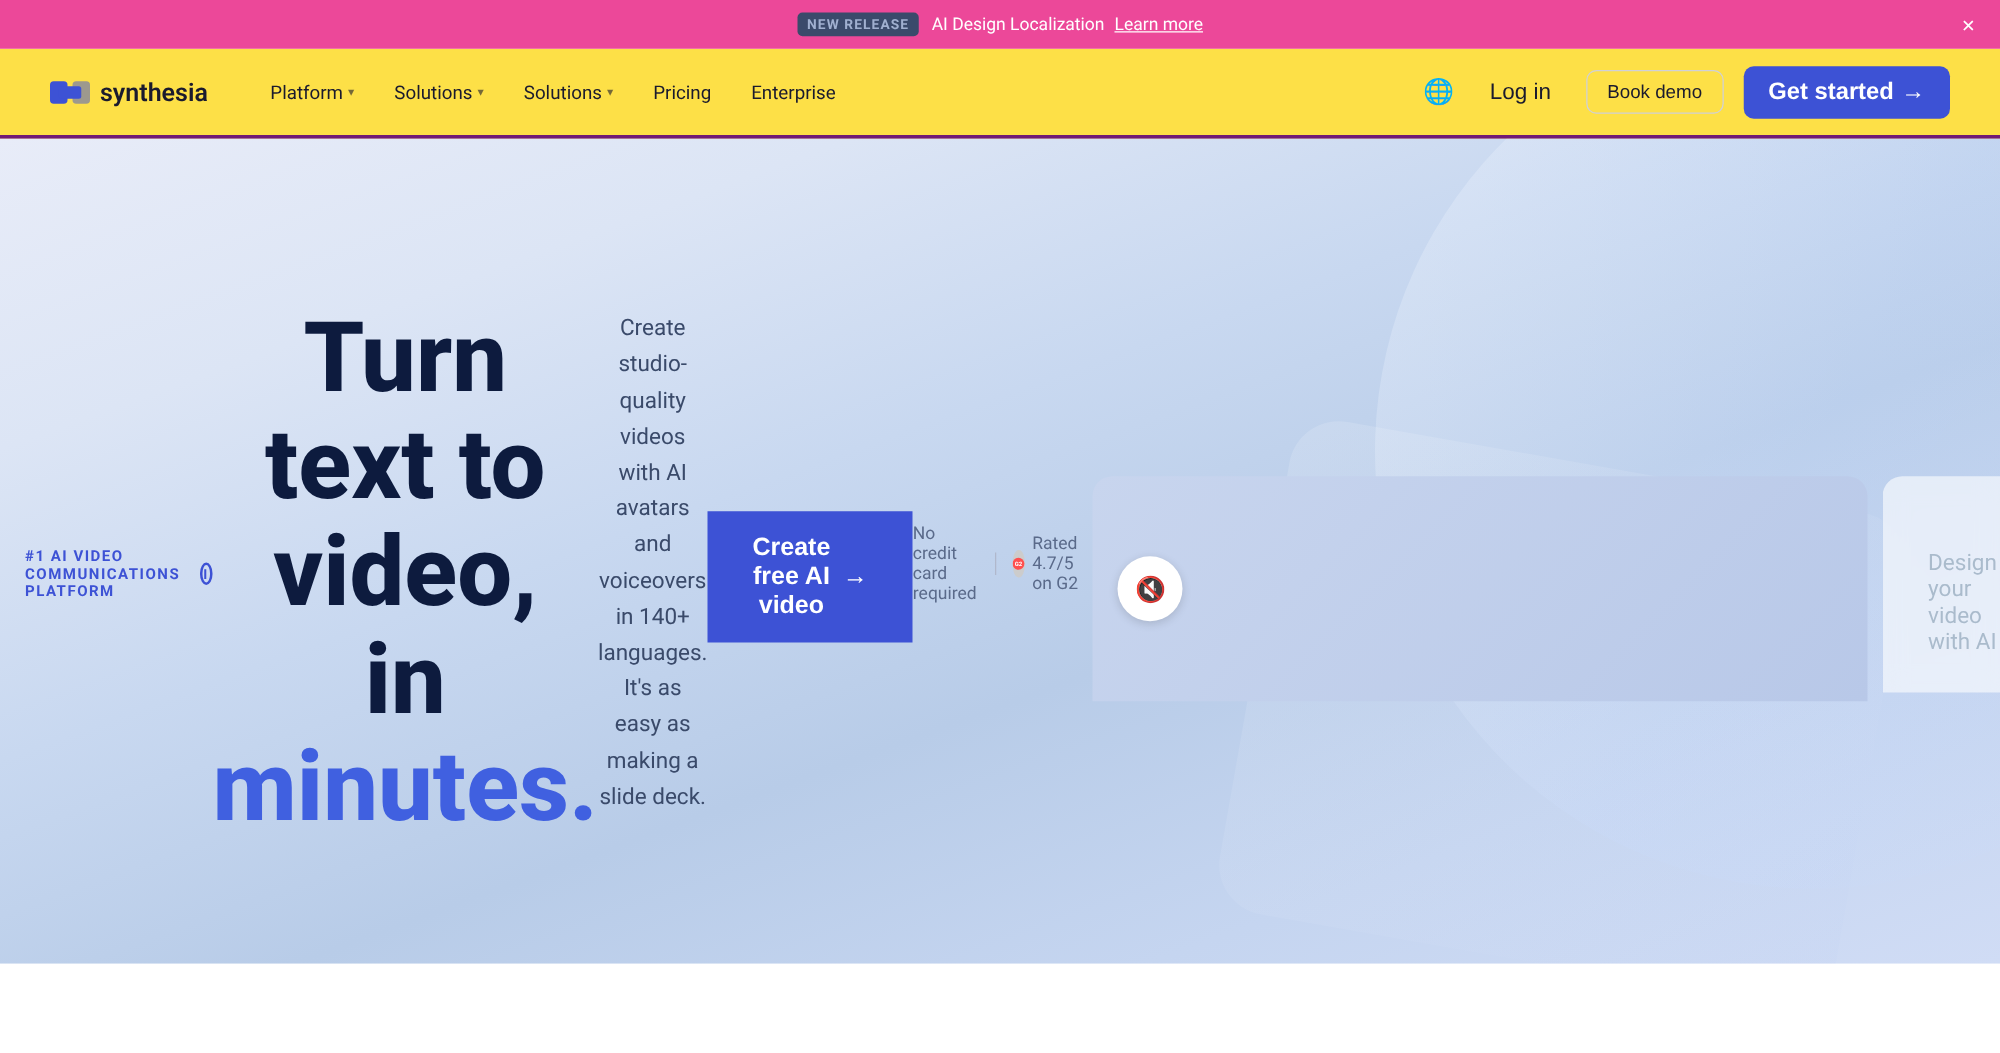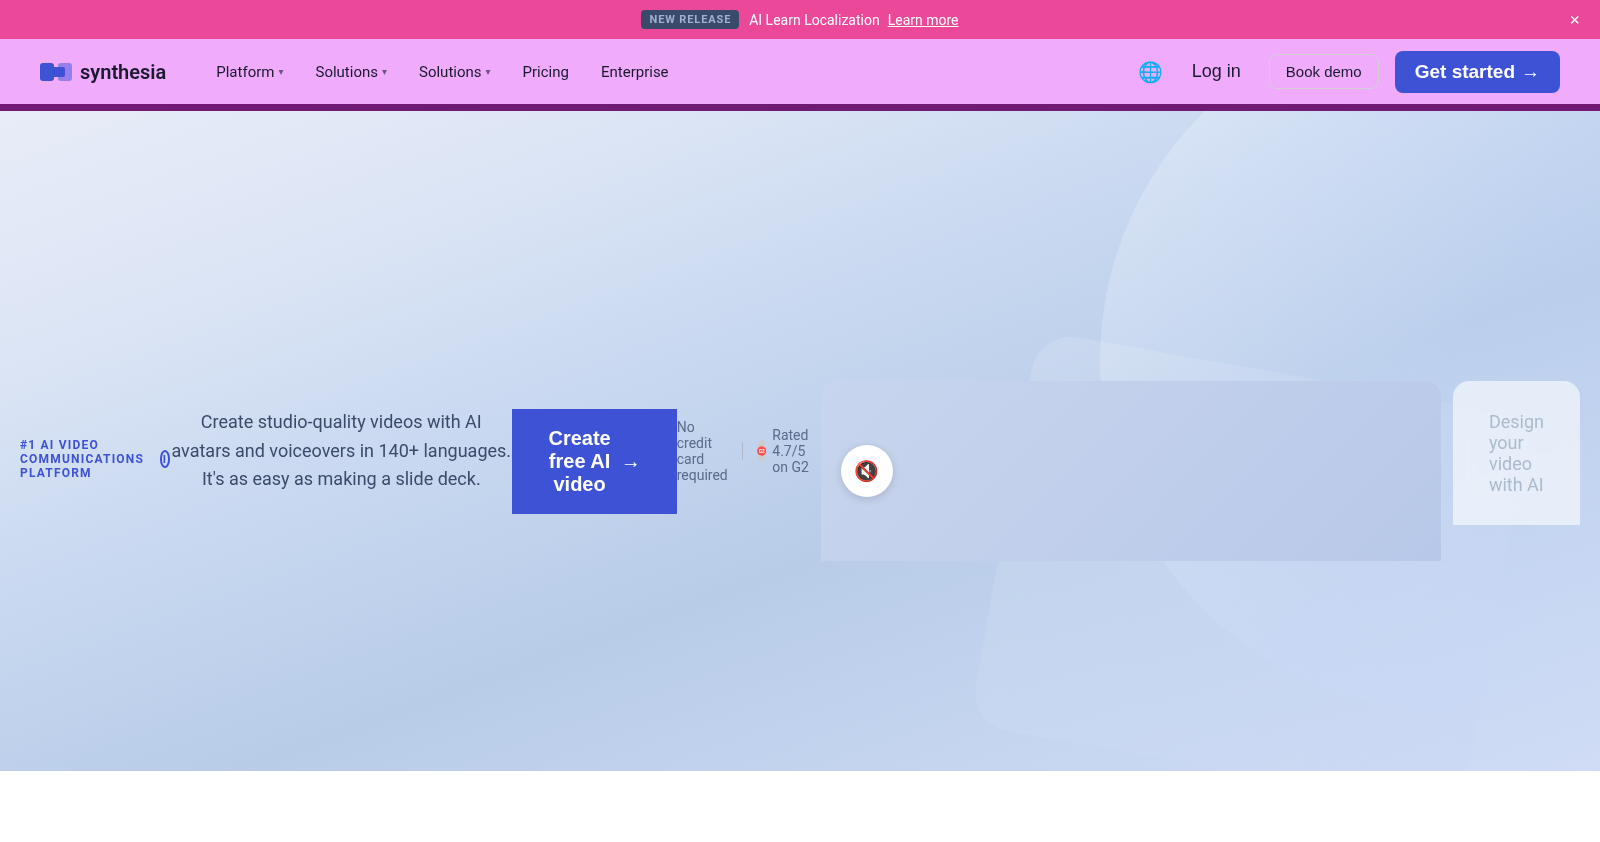--- a/index.html
+++ b/index.html
@@ -43,22 +43,22 @@
       cursor: pointer;
       line-height: 1;
     }
 
     
     .navbar {
       display: flex;
       align-items: center;
       padding: 0 40px;
       height: 72px;
-      background: #f0abfc;
-      border-bottom: 7px solid #701a75;
+      background: #fde047;
+      border-bottom: 3px solid #701a75;
     }
     .logo {
       display: flex;
       align-items: center;
       gap: 8px;
       margin-right: 36px;
       text-decoration: none;
     }
     .logo-icon {
       width: 32px;
@@ -312,28 +312,29 @@
     }
     .ai-assistant-label {
       font-size: 28px;
       font-weight: 600;
       color: #8898bb;
       margin-bottom: 8px;
     }
     .ai-assistant-sub {
       font-size: 18px;
       color: #aabbcc;
+      margin-top: 29px;
     }
   </style>
 </head>
 <body>
 
 <div class="announcement-bar">
   <span class="new-badge">NEW RELEASE</span>
-  <span>AI Learn Localization</span>
+  <span>AI Design Localization</span>
   <a class="learn-more">Learn more</a>
   <button class="close-btn">×</button>
 </div>
 
 <nav class="navbar">
   <a class="logo" href="#">
     <svg class="logo-icon" viewBox="0 0 32 22" fill="none">
       <rect x="0" y="2" width="14" height="18" rx="3" fill="#3d52d5"></rect>
       <rect x="18" y="2" width="14" height="18" rx="3" fill="#3d52d5" opacity="0.5"></rect>
       <rect x="7" y="6" width="18" height="10" rx="2" fill="#3d52d5"></rect>
@@ -374,20 +375,24 @@
     </button>
   </div>
 </nav>
 
 <section class="hero">
   <div class="badge">
     <span>#1 AI VIDEO COMMUNICATIONS PLATFORM</span>
     <div class="badge-info">i</div>
   </div>
 
+  <h1 class="hero-title">
+    <span>Turn text to video,</span><br>
+    <span>in </span><span class="highlight">minutes.</span>
+  </h1>
 
   <p class="hero-subtitle">Create studio-quality videos with AI avatars and voiceovers in 140+ languages. It's as easy as making a slide deck.</p>
 
   <button class="cta-btn">
     <span>Create free AI video</span>
     <span>→</span>
   </button>
 
   <div class="trust-row">
     <span>No credit card required</span>

